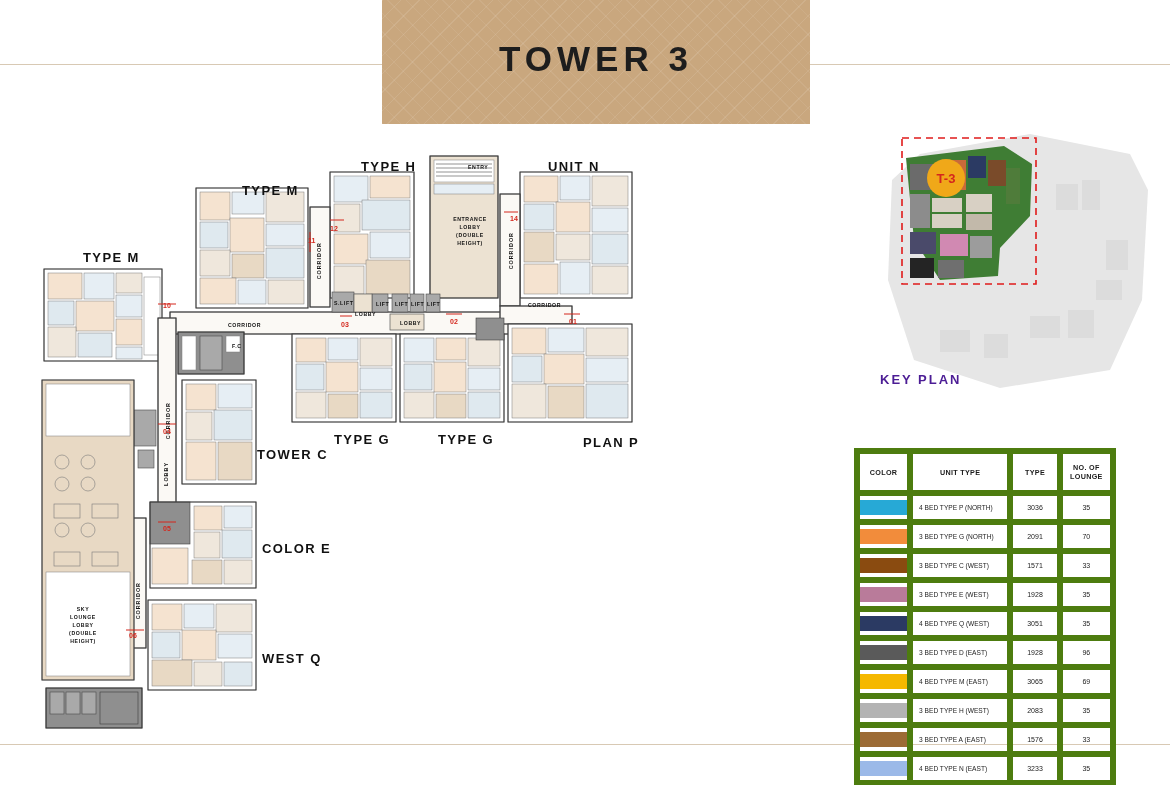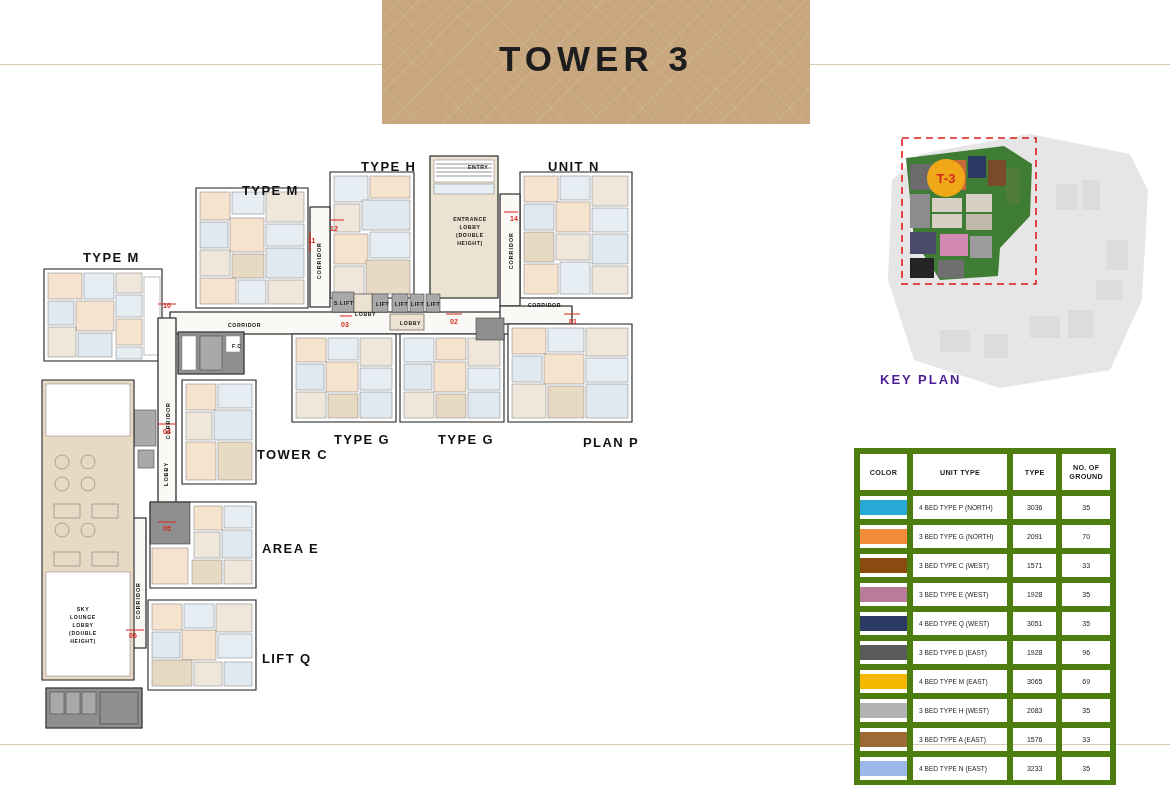--- a/index.html
+++ b/index.html
@@ -356,22 +356,22 @@
 
 <div id="plan-text">
   <div class="tlabel" style="left:83px;top:250px;">TYPE M</div>
   <div class="tlabel" style="left:242px;top:183px;">TYPE M</div>
   <div class="tlabel" style="left:361px;top:159px;">TYPE H</div>
   <div class="tlabel" style="left:548px;top:159px;">UNIT N</div>
   <div class="tlabel" style="left:257px;top:447px;">TOWER C</div>
   <div class="tlabel" style="left:334px;top:432px;">TYPE G</div>
   <div class="tlabel" style="left:438px;top:432px;">TYPE G</div>
   <div class="tlabel" style="left:583px;top:435px;">PLAN P</div>
-  <div class="tlabel" style="left:262px;top:541px;">AREA E</div>
-  <div class="tlabel" style="left:262px;top:651px;">LIFT Q</div>
+  <div class="tlabel" style="left:262px;top:541px;">COLOR E</div>
+  <div class="tlabel" style="left:262px;top:651px;">WEST Q</div>
 
   <div class="smalltxt" style="left:468px;top:164px;">ENTRY</div>
   <div class="smalltxt" style="left:443px;top:215px;width:54px;line-height:8px;white-space:pre-line;">ENTRANCE
 LOBBY
 (DOUBLE
 HEIGHT)</div>
   <div class="smalltxt" style="left:60px;top:605px;width:46px;line-height:8px;white-space:pre-line;">SKY
 LOUNGE
 LOBBY
 (DOUBLE
@@ -440,21 +440,21 @@
   <rect x="22" y="18" width="134" height="146" fill="none" stroke="#e01b1b" stroke-width="1.6" stroke-dasharray="7 5"></rect>
 </svg>
 <div id="keyplan-label">KEY PLAN</div>
 
 <table id="legend">
   <thead>
     <tr>
       <th class="col-color">COLOR</th>
       <th class="col-type">UNIT TYPE</th>
       <th class="col-area">TYPE</th>
-      <th class="col-units">NO. OF GROUND</th>
+      <th class="col-units">NO. OF LOUNGE</th>
     </tr>
   </thead>
   <tbody id="legend-body">
       <tr>
         <td class="swatch-cell">
           <span class="swatch" style="background: rgb(39, 169, 214);"></span>
         </td>
         <td class="ut">4 BED TYPE P (NORTH)</td>
         <td>3036</td>
         <td>35</td>

